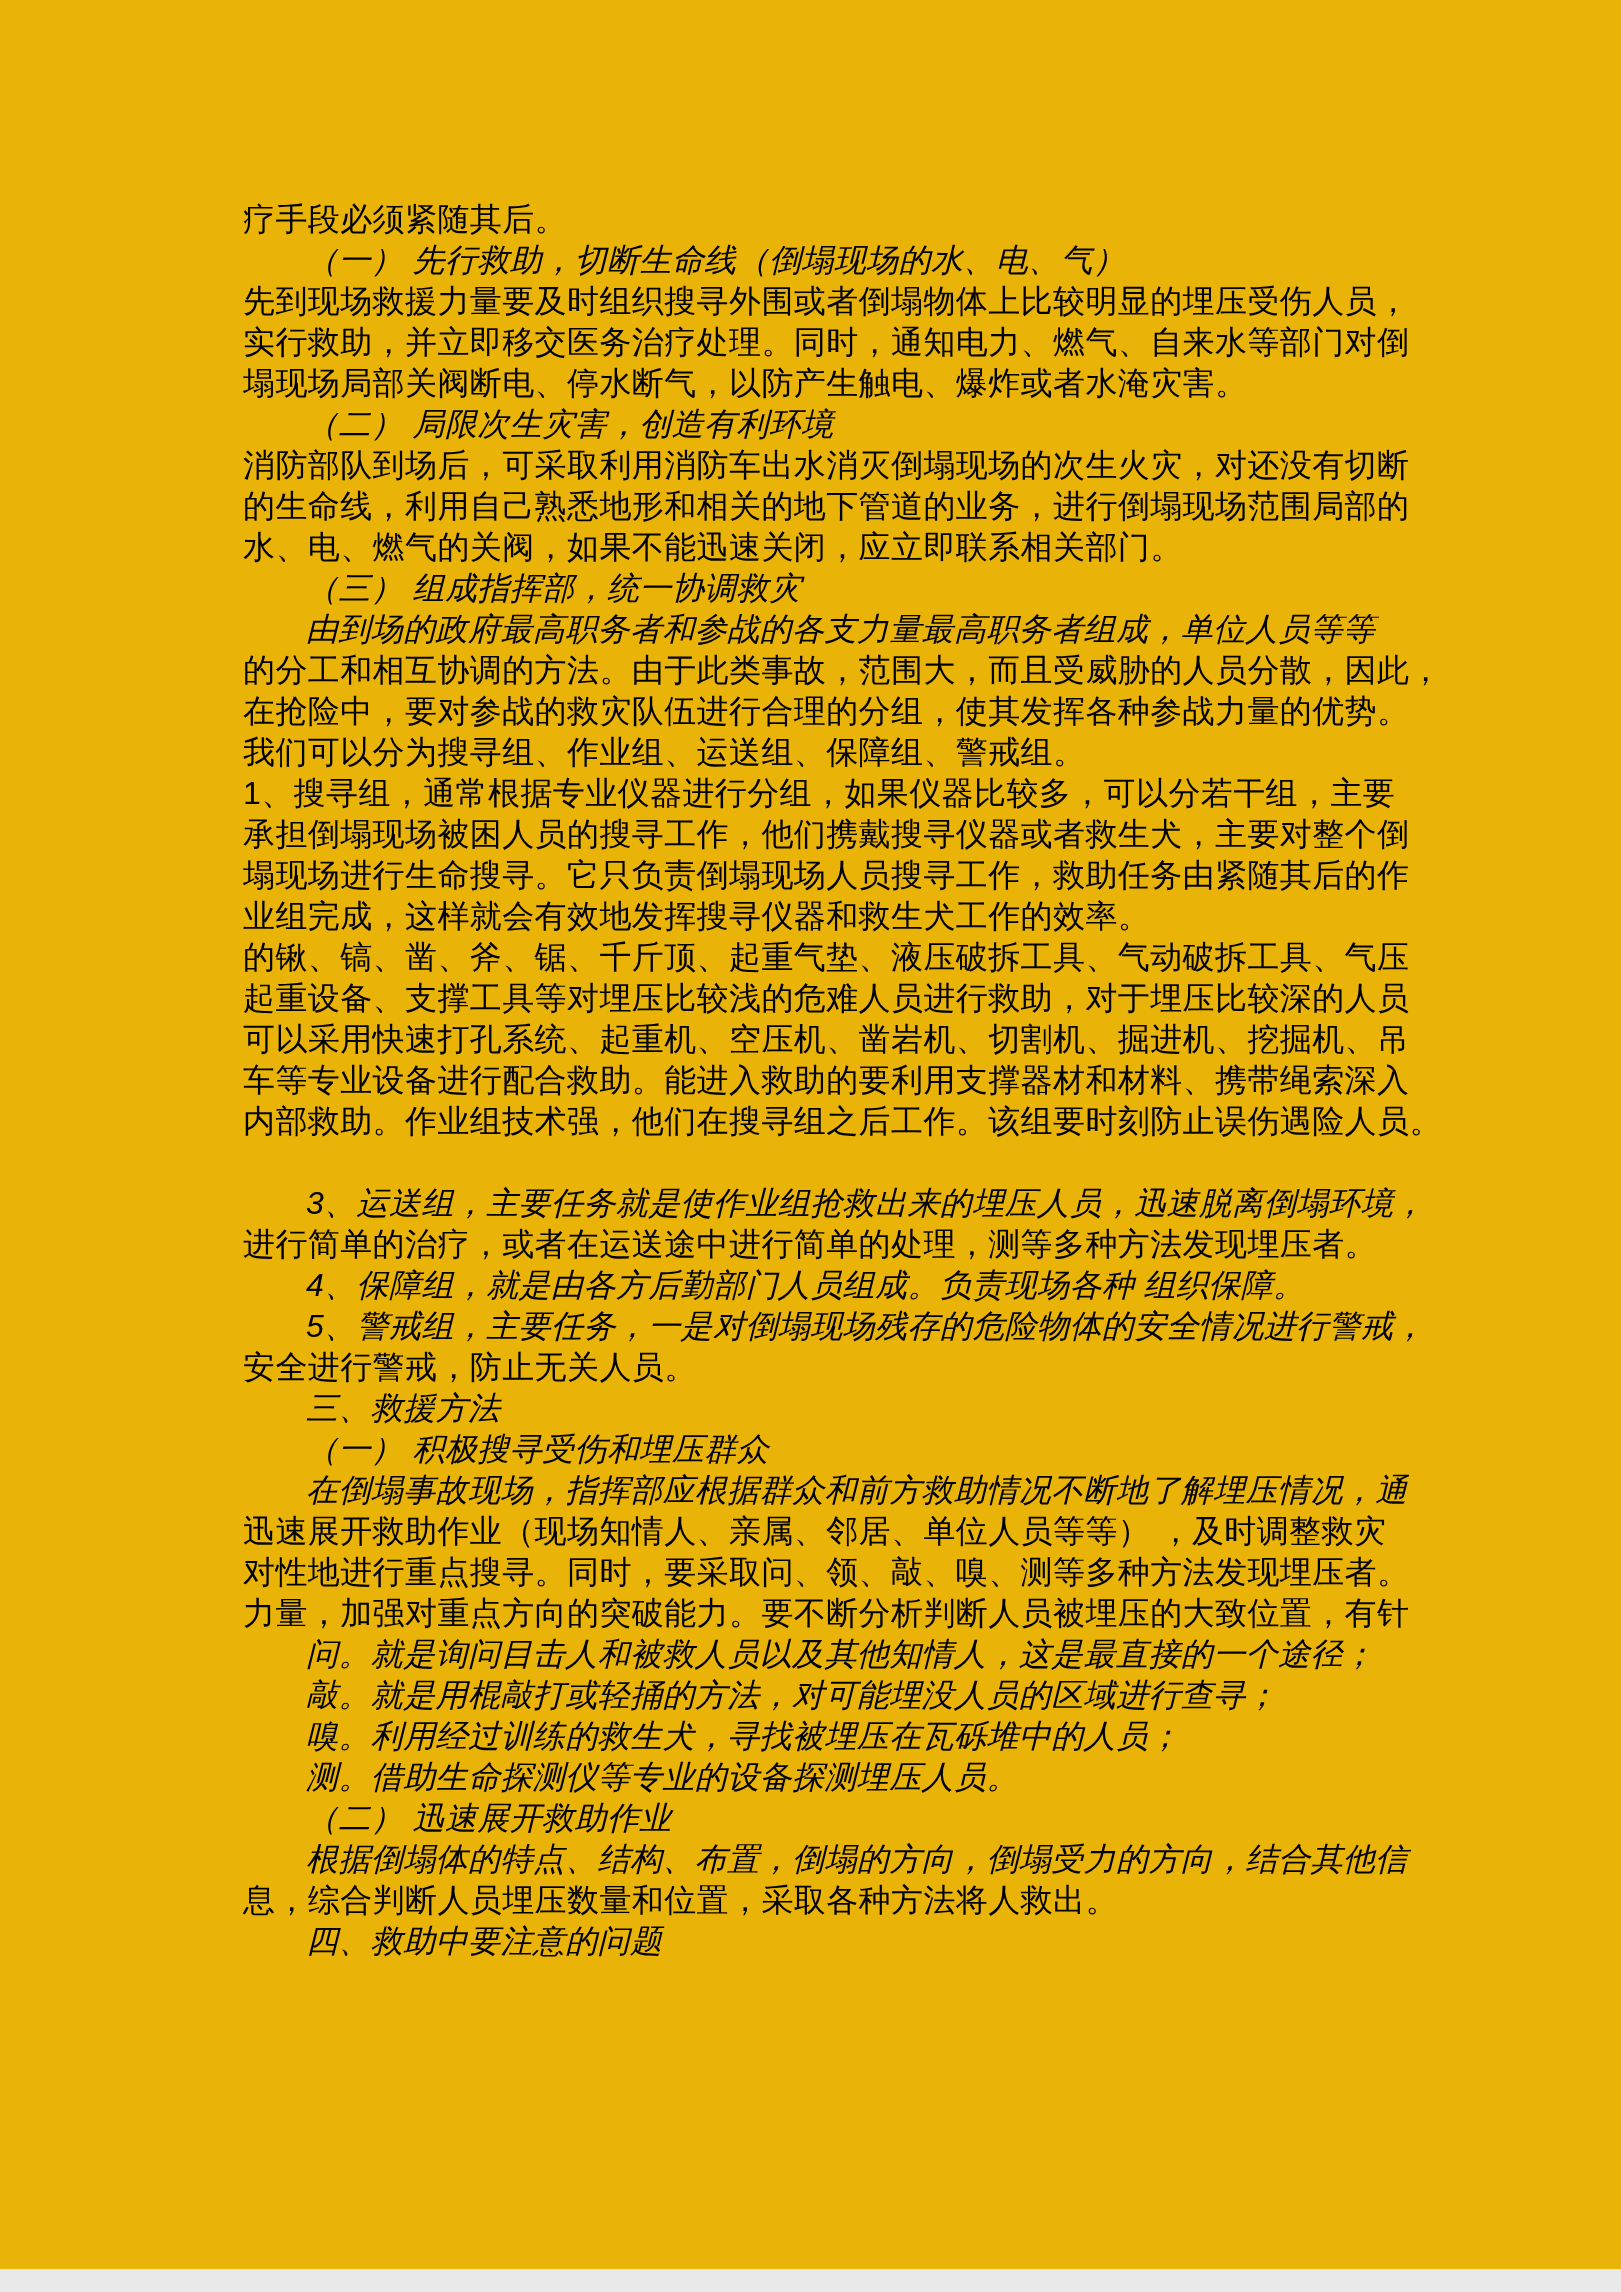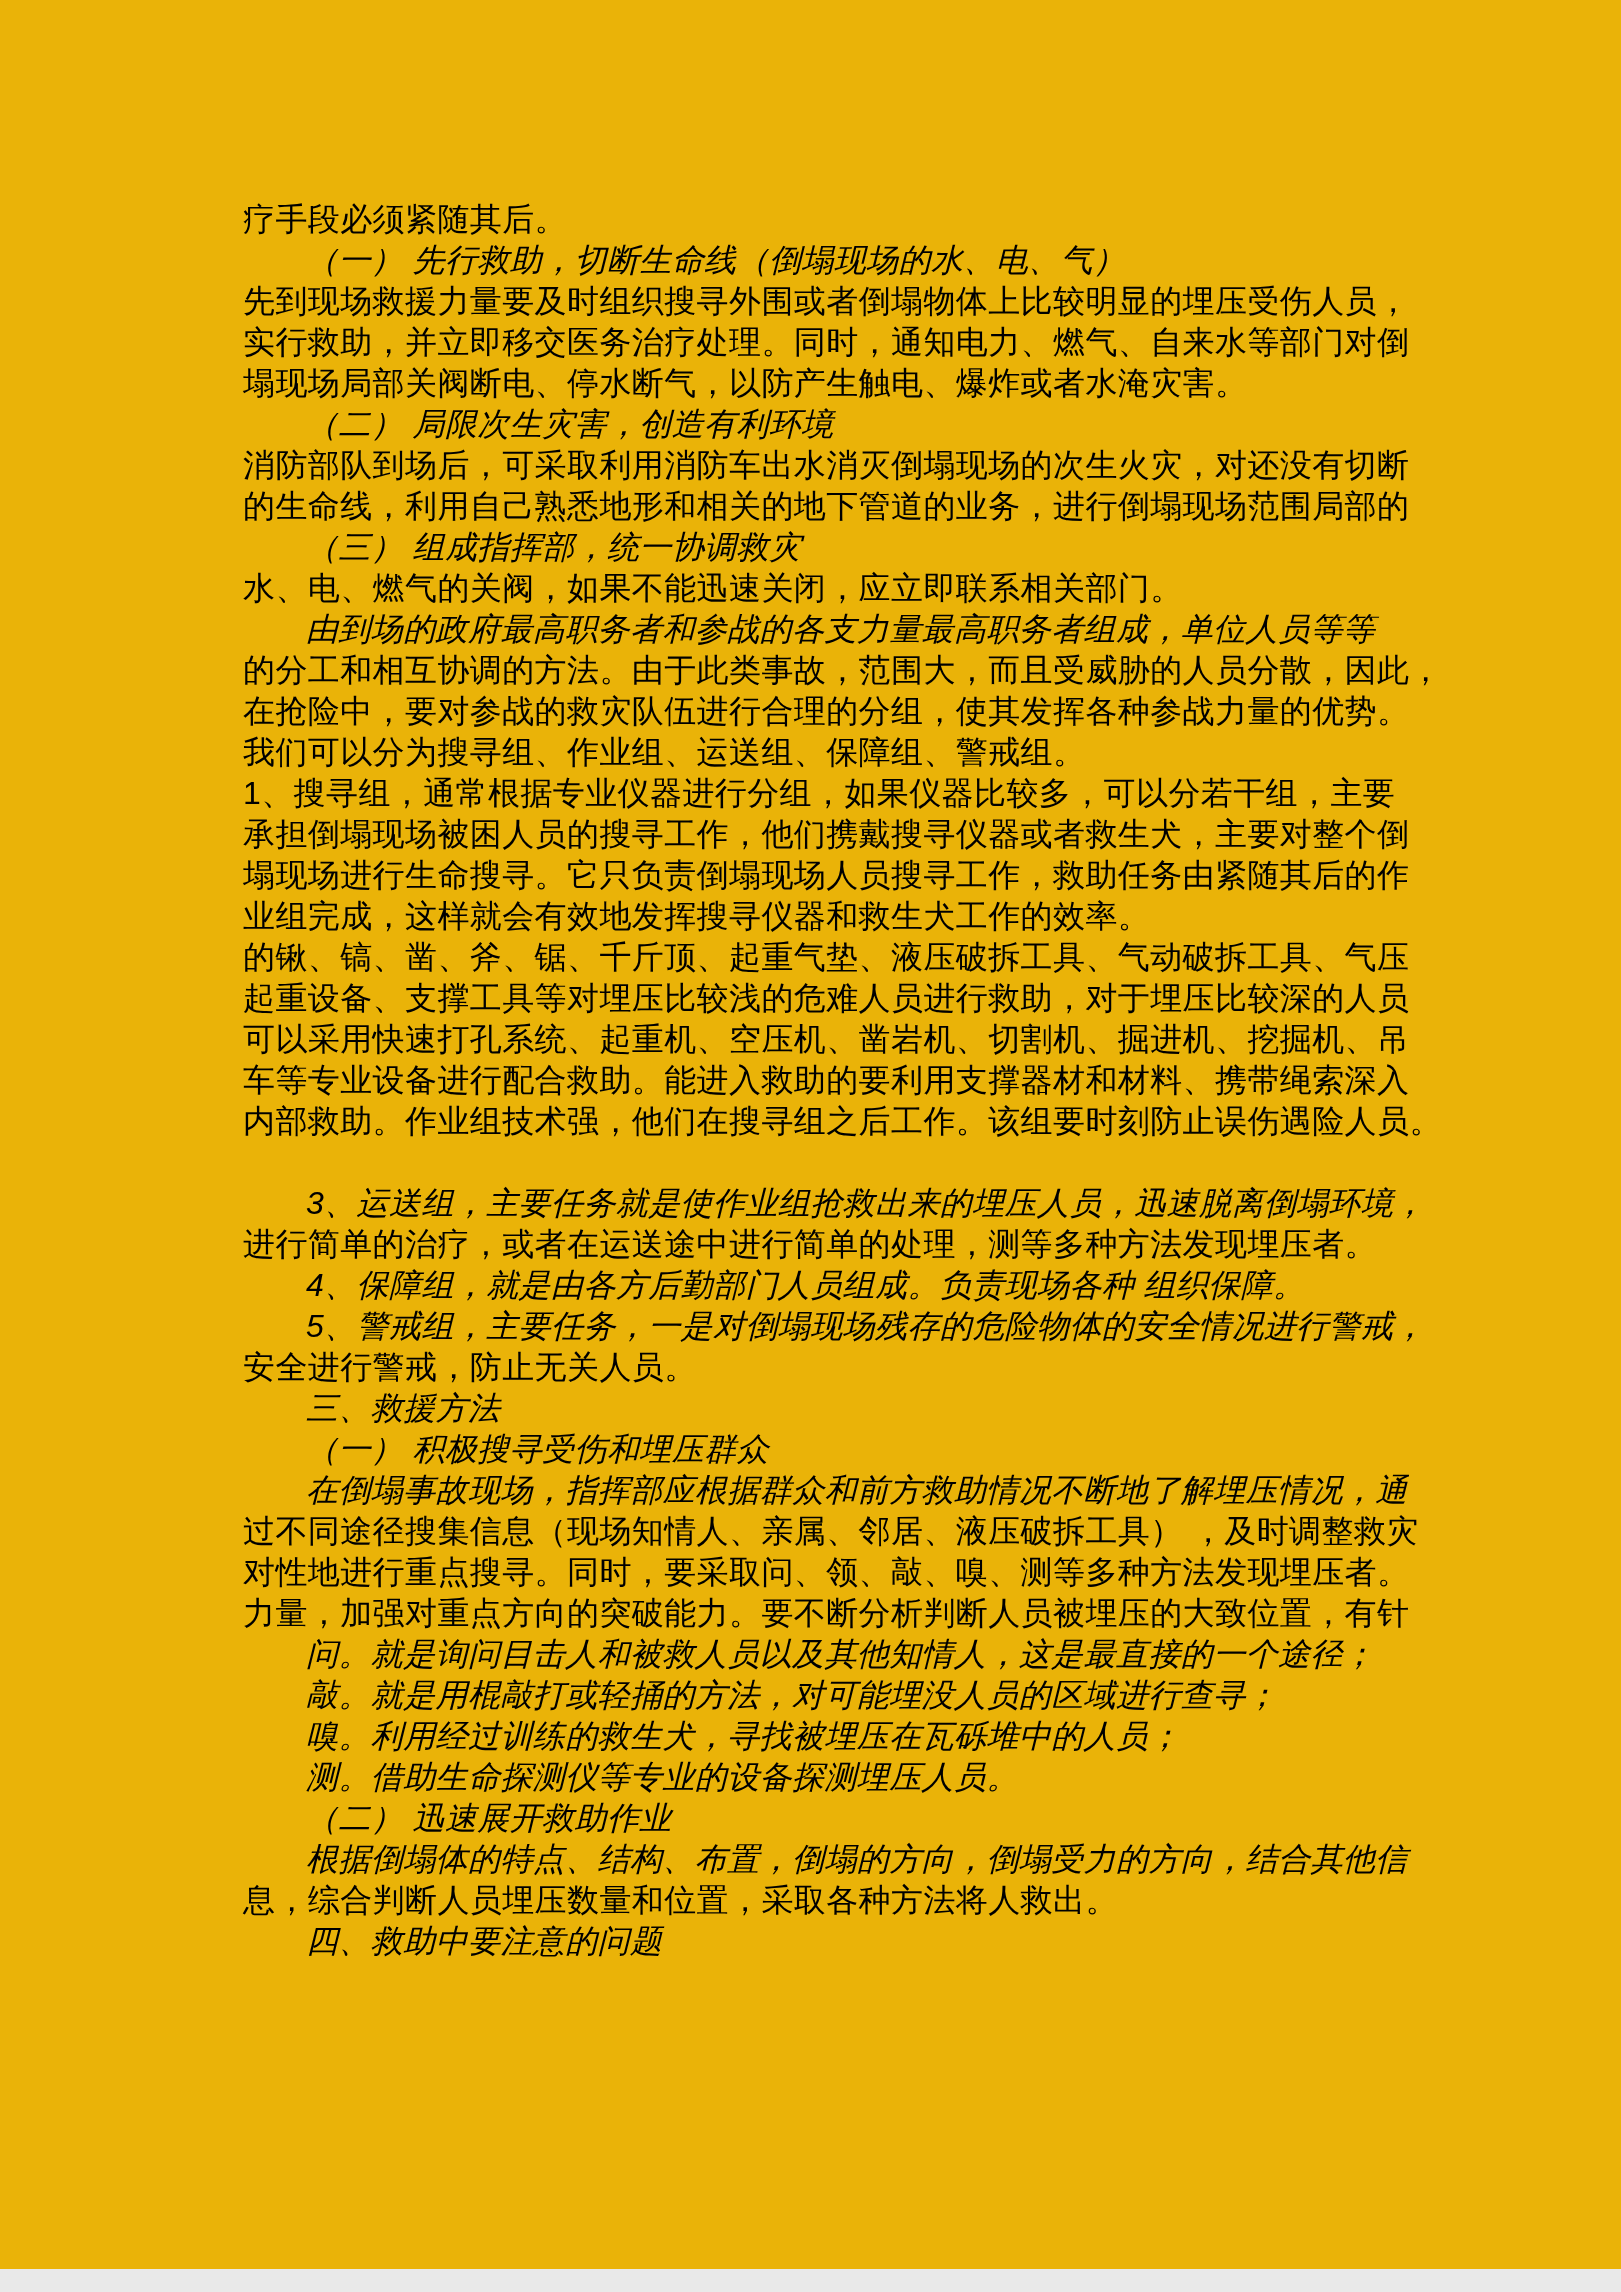--- a/index.html
+++ b/index.html
@@ -31,22 +31,22 @@
 <div class="page">
   <div class="text-block" id="text-block">
       <div class="line">疗手段必须紧随其后。</div>
       <div class="line indent">（一） 先行救助，切断生命线（倒塌现场的水、电、气）</div>
       <div class="line">先到现场救援力量要及时组织搜寻外围或者倒塌物体上比较明显的埋压受伤人员，</div>
       <div class="line">实行救助，并立即移交医务治疗处理。同时，通知电力、燃气、自来水等部门对倒</div>
       <div class="line">塌现场局部关阀断电、停水断气，以防产生触电、爆炸或者水淹灾害。</div>
       <div class="line indent">（二） 局限次生灾害，创造有利环境</div>
       <div class="line">消防部队到场后，可采取利用消防车出水消灭倒塌现场的次生火灾，对还没有切断</div>
       <div class="line">的生命线，利用自己熟悉地形和相关的地下管道的业务，进行倒塌现场范围局部的</div>
+      <div class="line">水、电、燃气的关阀，如果不能迅速关闭，应立即联系相关部门。</div>
       <div class="line indent">（三） 组成指挥部，统一协调救灾</div>
-      <div class="line">水、电、燃气的关阀，如果不能迅速关闭，应立即联系相关部门。</div>
       <div class="line indent">由到场的政府最高职务者和参战的各支力量最高职务者组成，单位人员等等</div>
       <div class="line">的分工和相互协调的方法。由于此类事故，范围大，而且受威胁的人员分散，因此，</div>
       <div class="line">在抢险中，要对参战的救灾队伍进行合理的分组，使其发挥各种参战力量的优势。</div>
       <div class="line">我们可以分为搜寻组、作业组、运送组、保障组、警戒组。</div>
       <div class="line">1、搜寻组，通常根据专业仪器进行分组，如果仪器比较多，可以分若干组，主要</div>
       <div class="line">承担倒塌现场被困人员的搜寻工作，他们携戴搜寻仪器或者救生犬，主要对整个倒</div>
       <div class="line">塌现场进行生命搜寻。它只负责倒塌现场人员搜寻工作，救助任务由紧随其后的作</div>
       <div class="line">业组完成，这样就会有效地发挥搜寻仪器和救生犬工作的效率。</div>
       <div class="line">的锹、镐、凿、斧、锯、千斤顶、起重气垫、液压破拆工具、气动破拆工具、气压</div>
       <div class="line">起重设备、支撑工具等对埋压比较浅的危难人员进行救助，对于埋压比较深的人员</div>
@@ -55,21 +55,21 @@
       <div class="line">内部救助。作业组技术强，他们在搜寻组之后工作。该组要时刻防止误伤遇险人员。</div>
       <div class="line blank"></div>
       <div class="line indent">3、运送组，主要任务就是使作业组抢救出来的埋压人员，迅速脱离倒塌环境，</div>
       <div class="line">进行简单的治疗，或者在运送途中进行简单的处理，测等多种方法发现埋压者。</div>
       <div class="line indent">4、保障组，就是由各方后勤部门人员组成。负责现场各种 组织保障。</div>
       <div class="line indent">5、警戒组，主要任务，一是对倒塌现场残存的危险物体的安全情况进行警戒，</div>
       <div class="line">安全进行警戒，防止无关人员。</div>
       <div class="line indent">三、救援方法</div>
       <div class="line indent">（一） 积极搜寻受伤和埋压群众</div>
       <div class="line indent">在倒塌事故现场，指挥部应根据群众和前方救助情况不断地了解埋压情况，通</div>
-      <div class="line">过不同途径搜集信息（现场知情人、亲属、邻居、液压破拆工具） ，及时调整救灾</div>
+      <div class="line">迅速展开救助作业（现场知情人、亲属、邻居、单位人员等等） ，及时调整救灾</div>
       <div class="line">对性地进行重点搜寻。同时，要采取问、领、敲、嗅、测等多种方法发现埋压者。</div>
       <div class="line">力量，加强对重点方向的突破能力。要不断分析判断人员被埋压的大致位置，有针</div>
       <div class="line indent">问。就是询问目击人和被救人员以及其他知情人，这是最直接的一个途径；</div>
       <div class="line indent">敲。就是用棍敲打或轻捅的方法，对可能埋没人员的区域进行查寻；</div>
       <div class="line indent">嗅。利用经过训练的救生犬，寻找被埋压在瓦砾堆中的人员；</div>
       <div class="line indent">测。借助生命探测仪等专业的设备探测埋压人员。</div>
       <div class="line indent">（二） 迅速展开救助作业</div>
       <div class="line indent">根据倒塌体的特点、结构、布置，倒塌的方向，倒塌受力的方向，结合其他信</div>
       <div class="line">息，综合判断人员埋压数量和位置，采取各种方法将人救出。</div>
       <div class="line indent">四、救助中要注意的问题</div>

